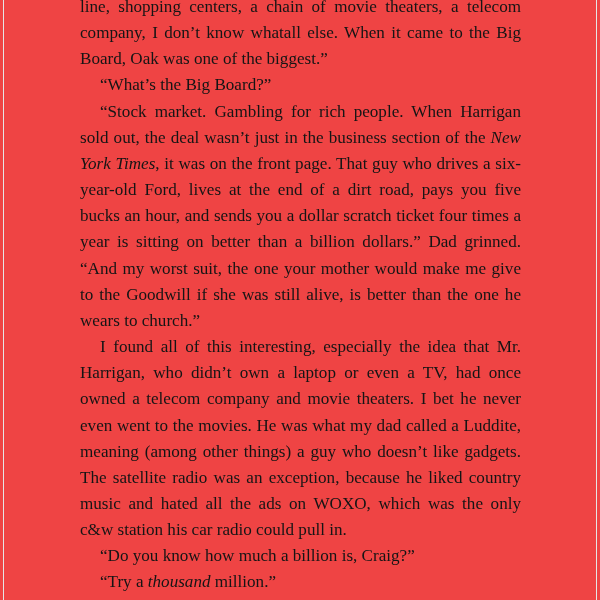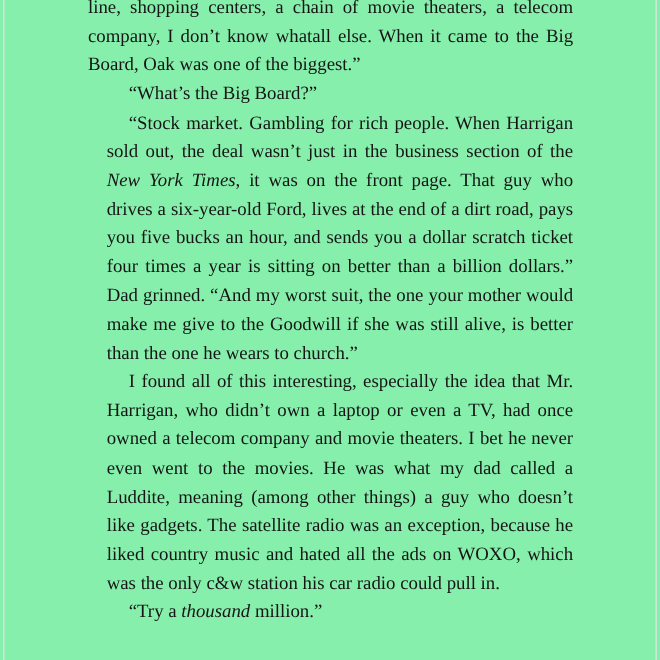--- a/index.html
+++ b/index.html
@@ -11,21 +11,21 @@
 
   body {
     font-family: "Liberation Serif", "DejaVu Serif", serif;
   }
 
   #page-viewport {
     position: relative;
     width: 600px;
     height: 600px;
     overflow: hidden;
-    background: #86efac;
+    background: #ef4444;
     box-sizing: border-box;
   }
 
   
   #page-edge-left {
     position: absolute;
     top: 0;
     left: 3px;
     width: 1px;
     height: 600px;
@@ -56,21 +56,20 @@
   }
 
   #page-text p {
     margin: 0;
     text-indent: 0;
   }
 
   
   #page-text p.indented {
     text-indent: 20px;
-    margin-left: 17px;
   }
 
   
   #page-text p:last-child {
     text-align: justify;
   }
 
   em {
     font-style: italic;
   }
@@ -90,20 +89,21 @@
     <p>line, shopping centers, a chain of movie theaters, a telecom company, I don’t know whatall else. When it came to the Big Board, Oak was one of the biggest.”</p>
 
     <p class="indented">“What’s the Big Board?”</p>
 
     <p class="indented">
       <span>“Stock market. Gambling for rich people. When Harrigan sold out, the deal wasn’t just in the business section of the </span><em>New York Times</em><span>, it was on the front page. That guy who drives a six-year-old Ford, lives at the end of a dirt road, pays you five bucks an hour, and sends you a dollar scratch ticket four times a year is sitting on better than a billion dollars.” Dad grinned. “And my worst suit, the one your mother would make me give to the Goodwill if she was still alive, is better than the one he wears to church.”</span>
     </p>
 
     <p class="indented">I found all of this interesting, especially the idea that Mr. Harrigan, who didn’t own a laptop or even a TV, had once owned a telecom company and movie theaters. I bet he never even went to the movies. He was what my dad called a Luddite, meaning (among other things) a guy who doesn’t like gadgets. The satellite radio was an exception, because he liked country music and hated all the ads on WOXO, which was the only c&amp;w station his car radio could pull in.</p>
 
+    <p class="indented">“Do you know how much a billion is, Craig?”</p>
 
 
     <p class="indented">
       <span>“Try a </span><em>thousand</em><span> million.”</span>
     </p>
 
   </div>
 </div>
 
 </body></html>

